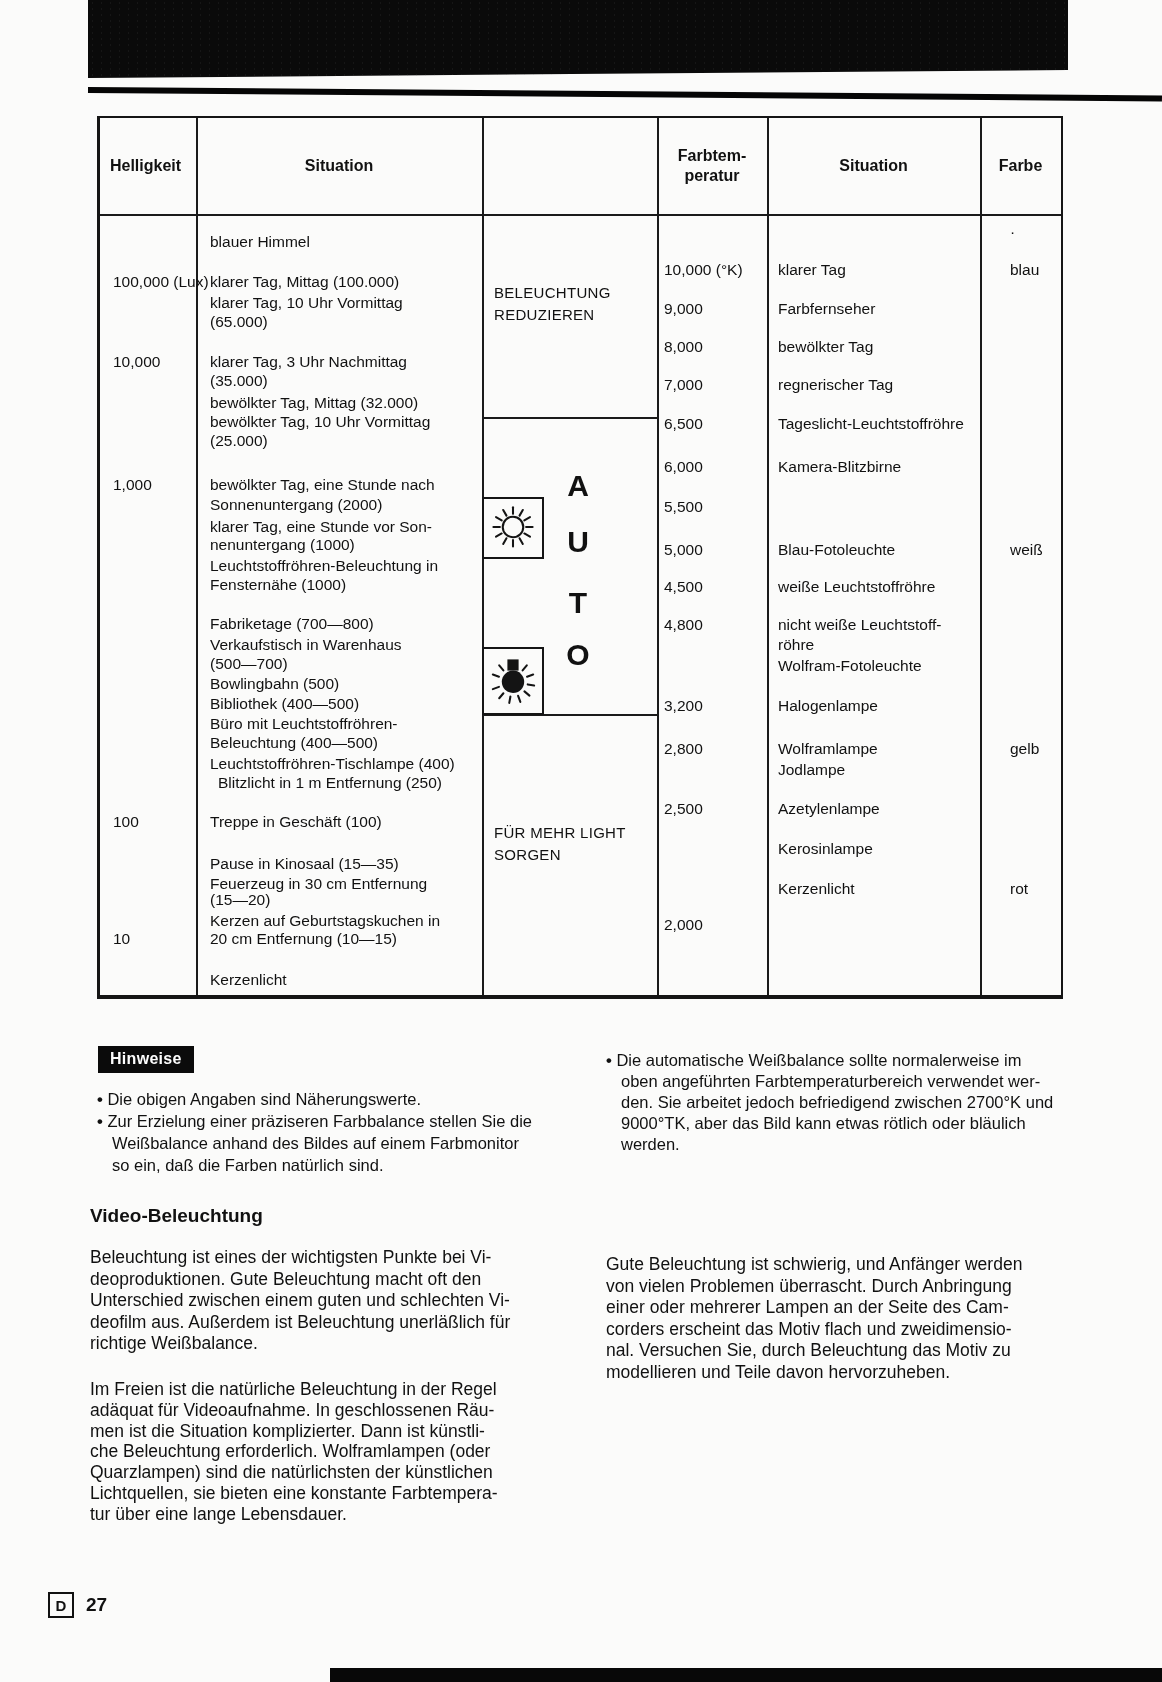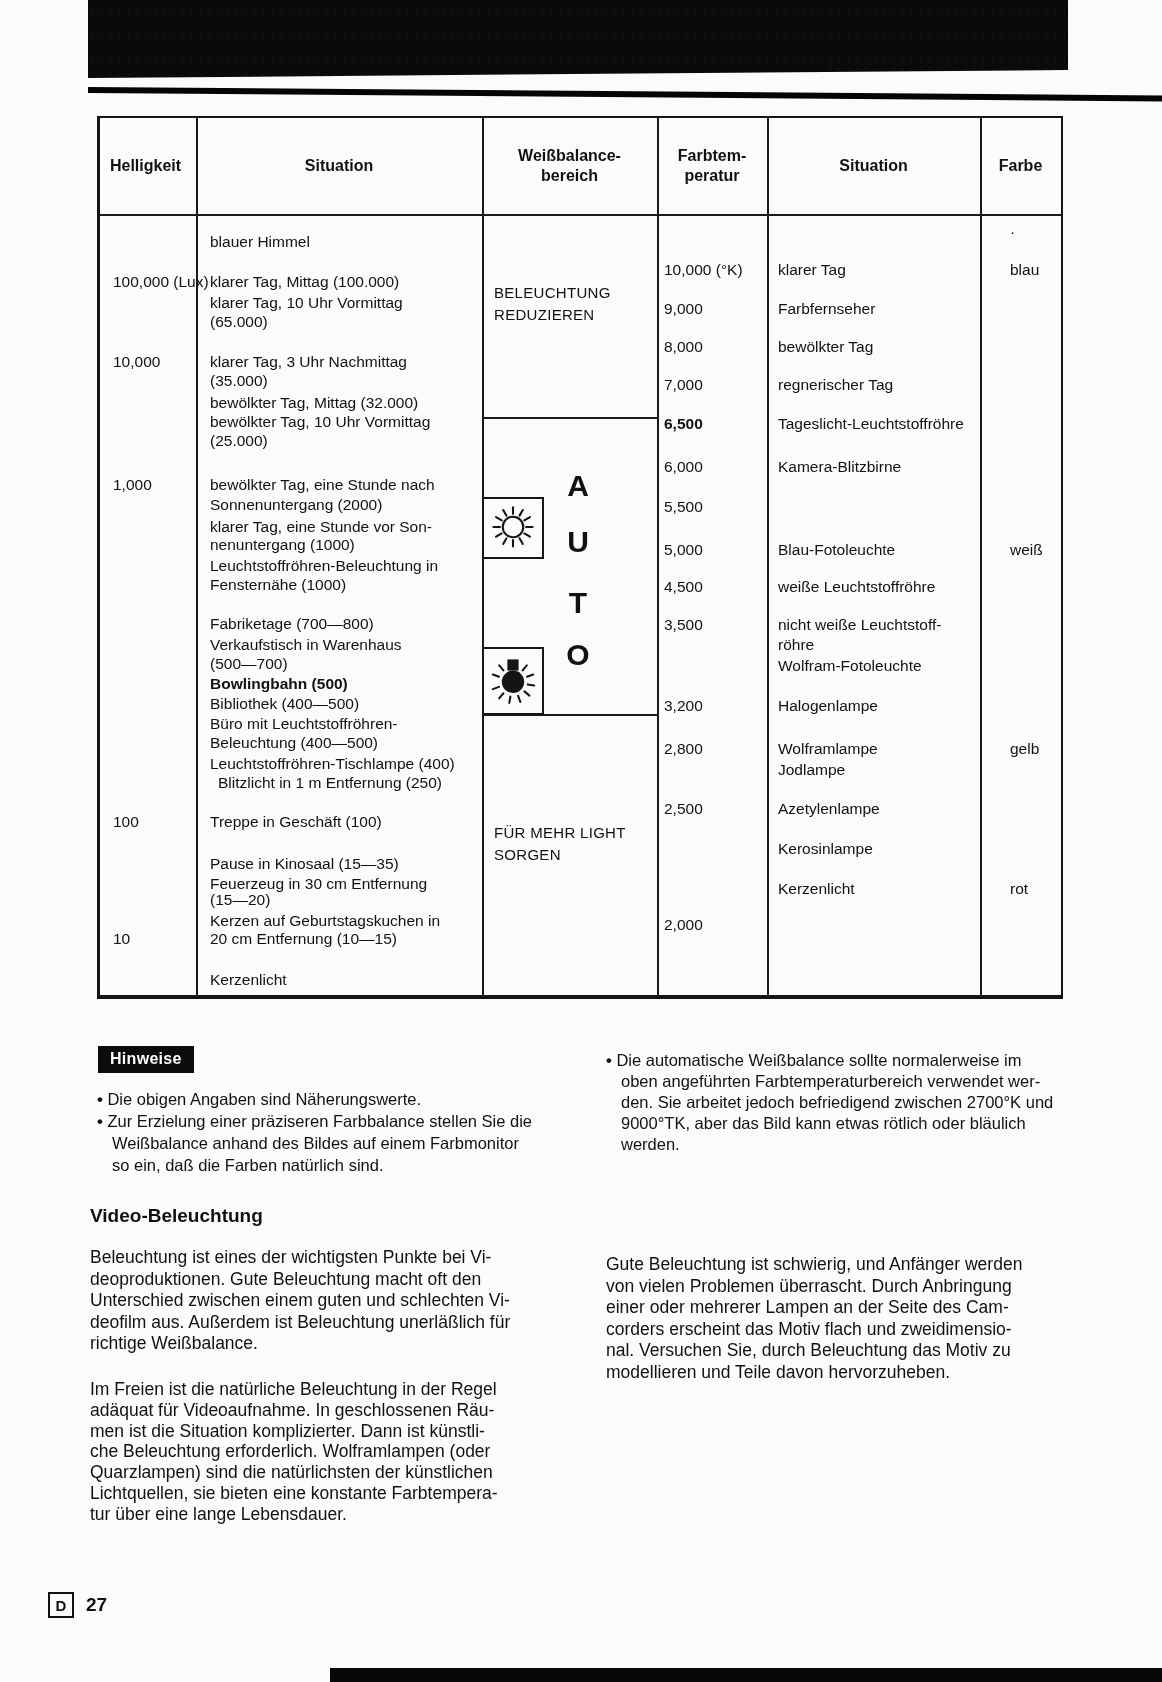--- a/index.html
+++ b/index.html
@@ -44,22 +44,20 @@
 
 <div class="page">
 
   <div class="band"></div>
   <div class="band-line"></div>
 
   <div class="reftable">
 
     <div class="th" style="left:0;width:91px">Helligkeit</div>
     <div class="th" style="left:96px;width:286px">Situation</div>
-    <div class="th" style="left:382px;width:175px">Weißbalance-
-bereich</div>
     <div class="th" style="left:557px;width:110px">Farbtem-
 peratur</div>
     <div class="th" style="left:667px;width:213px">Situation</div>
     <div class="th" style="left:880px;width:81px">Farbe</div>
     <div class="hline" style="top:96px;left:0;width:100%"></div>
 
     <div class="vline" style="left:96px"></div>
     <div class="vline" style="left:382px"></div>
     <div class="vline" style="left:557px"></div>
     <div class="vline" style="left:667px"></div>
@@ -84,45 +82,45 @@
         <div class="titem" style="top: 313px;">(25.000)</div>
         <div class="titem" style="top: 357px;">bewölkter Tag, eine Stunde nach</div>
         <div class="titem" style="top: 377px;">Sonnenuntergang (2000)</div>
         <div class="titem" style="top: 399px;">klarer Tag, eine Stunde vor Son-</div>
         <div class="titem" style="top: 417px;">nenuntergang (1000)</div>
         <div class="titem" style="top: 438px;">Leuchtstoffröhren-Beleuchtung in</div>
         <div class="titem" style="top: 457px;">Fensternähe (1000)</div>
         <div class="titem" style="top: 496px;">Fabriketage (700—800)</div>
         <div class="titem" style="top: 517px;">Verkaufstisch in Warenhaus</div>
         <div class="titem" style="top: 536px;">(500—700)</div>
-        <div class="titem" style="top: 556px; font-weight: bold;">Bowlingbahn (500)</div>
+        <div class="titem" style="top: 556px;">Bowlingbahn (500)</div>
         <div class="titem" style="top: 576px;">Bibliothek (400—500)</div>
         <div class="titem" style="top: 596px;">Büro mit Leuchtstoffröhren-</div>
         <div class="titem" style="top: 615px;">Beleuchtung (400—500)</div>
         <div class="titem" style="top: 636px;">Leuchtstoffröhren-Tischlampe (400)</div>
         <div class="titem" style="top: 655px; margin-left: 8px;">Blitzlicht in 1 m Entfernung (250)</div>
         <div class="titem" style="top: 694px;">Treppe in Geschäft (100)</div>
         <div class="titem" style="top: 736px;">Pause in Kinosaal (15—35)</div>
         <div class="titem" style="top: 756px;">Feuerzeug in 30 cm Entfernung</div>
         <div class="titem" style="top: 772px;">(15—20)</div>
         <div class="titem" style="top: 793px;">Kerzen auf Geburtstagskuchen in</div>
         <div class="titem" style="top: 811px;">20 cm Entfernung (10—15)</div>
         <div class="titem" style="top: 852px;">Kerzenlicht</div>
       </div>
     <div class="col-host" style="left:564px;width:100px">
         <div class="titem" style="top: 142px;">10,000 (°K)</div>
         <div class="titem" style="top: 181px;">9,000</div>
         <div class="titem" style="top: 219px;">8,000</div>
         <div class="titem" style="top: 257px;">7,000</div>
-        <div class="titem" style="top: 296px; font-weight: bold;">6,500</div>
+        <div class="titem" style="top: 296px;">6,500</div>
         <div class="titem" style="top: 339px;">6,000</div>
         <div class="titem" style="top: 379px;">5,500</div>
         <div class="titem" style="top: 422px;">5,000</div>
         <div class="titem" style="top: 459px;">4,500</div>
-        <div class="titem" style="top: 497px;">3,500</div>
+        <div class="titem" style="top: 497px;">4,800</div>
         <div class="titem" style="top: 578px;">3,200</div>
         <div class="titem" style="top: 621px;">2,800</div>
         <div class="titem" style="top: 681px;">2,500</div>
         <div class="titem" style="top: 761px; margin-top: 36px;">2,000</div>
       </div>
     <div class="col-host" style="left:678px;width:200px">
         <div class="titem" style="top: 142px;">klarer Tag</div>
         <div class="titem" style="top: 181px;">Farbfernseher</div>
         <div class="titem" style="top: 219px;">bewölkter Tag</div>
         <div class="titem" style="top: 257px;">regnerischer Tag</div>

